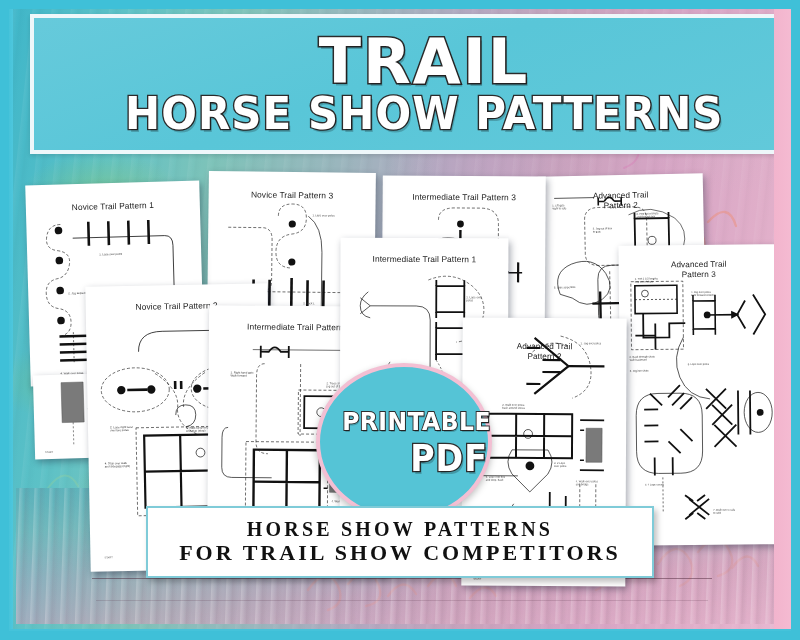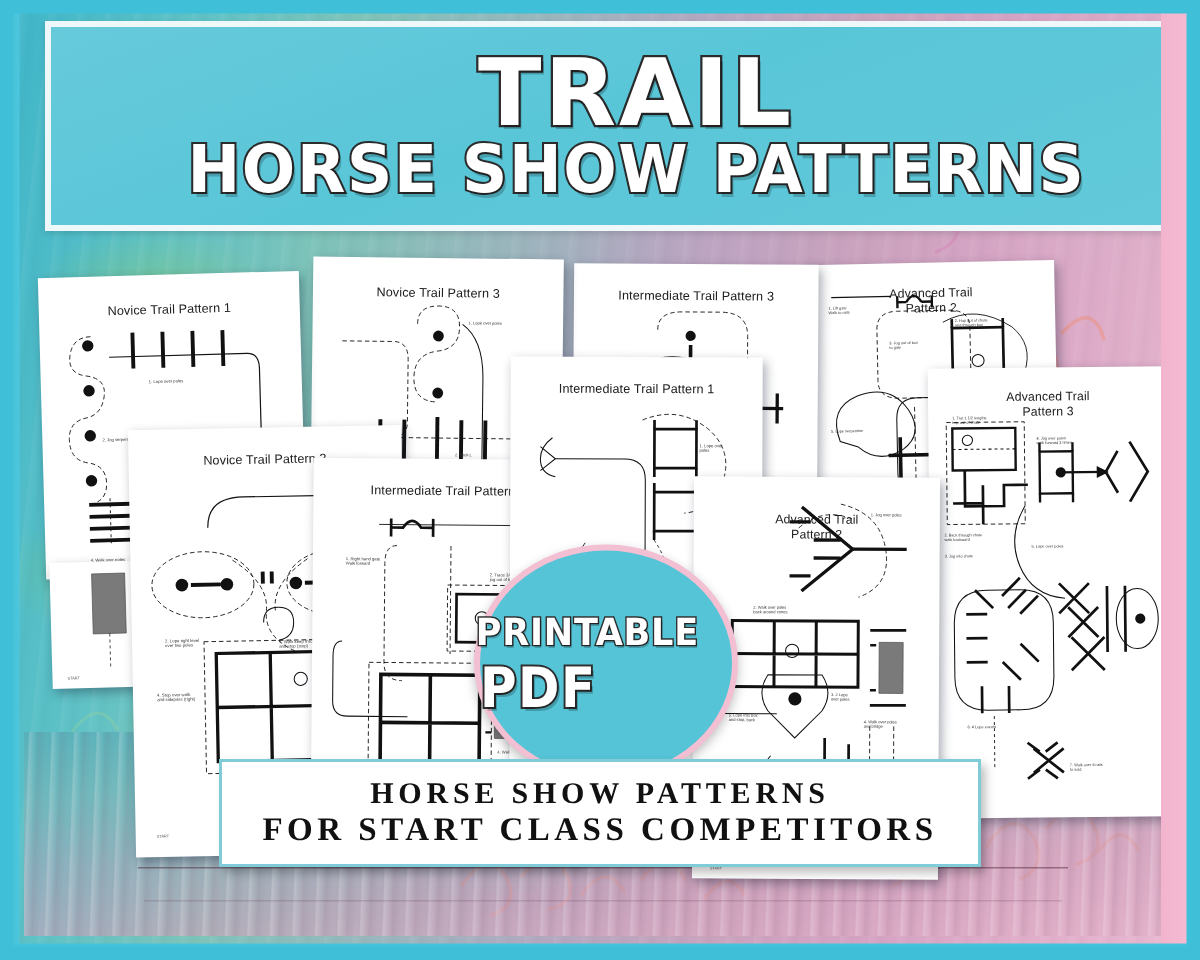--- a/index.html
+++ b/index.html
@@ -121,21 +121,21 @@
   .sheet-title.two{font-size:8.2px;}
   .dg{position:absolute;left:0;top:0;width:100%;height:100%;}
 
   
   .badge{
     position:absolute;left:316px;top:363px;width:168px;height:150px;
     border-radius:50%;
     background:#55c4d6;
     border:4px solid #f3bfd3;
     box-shadow:0 3px 7px rgba(0,0,0,.25);
-    display:flex;flex-direction:column;align-items:flex-start;justify-content:center;
+    display:flex;flex-direction:column;align-items:flex-end;justify-content:center;
   }
   .badge-top{
     font-family:"DejaVu Sans Condensed","DejaVu Sans",sans-serif;
     font-weight:bold;font-size:25px;color:#fff;letter-spacing:.5px;
     -webkit-text-stroke:1.8px #2e2e2e;paint-order:stroke fill;
     text-shadow:1px 2px 0 rgba(0,0,0,.22);
     transform:scaleX(1.04);margin-bottom:4px;
   }
   .badge-main{
     font-family:"DejaVu Sans Condensed","DejaVu Sans",sans-serif;
@@ -589,21 +589,21 @@
     <div class="badge-main">PDF</div>
   </div>
 
   <div class="header">
     <div class="title-main">TRAIL</div>
     <div class="title-sub">HORSE SHOW PATTERNS</div>
   </div>
 
   <div class="bottom-banner">
     <div class="bb-line l1">HORSE SHOW PATTERNS</div>
-    <div class="bb-line l2">FOR START CLASS COMPETITORS</div>
+    <div class="bb-line l2">FOR TRAIL SHOW COMPETITORS</div>
   </div>
 
   <div class="frame-teal-left"></div>
   <div class="frame-pink"></div>
   <div class="frame-teal-bottom"></div>
   <div class="frame-teal"></div>
 
 </div>
 
 </body></html>

